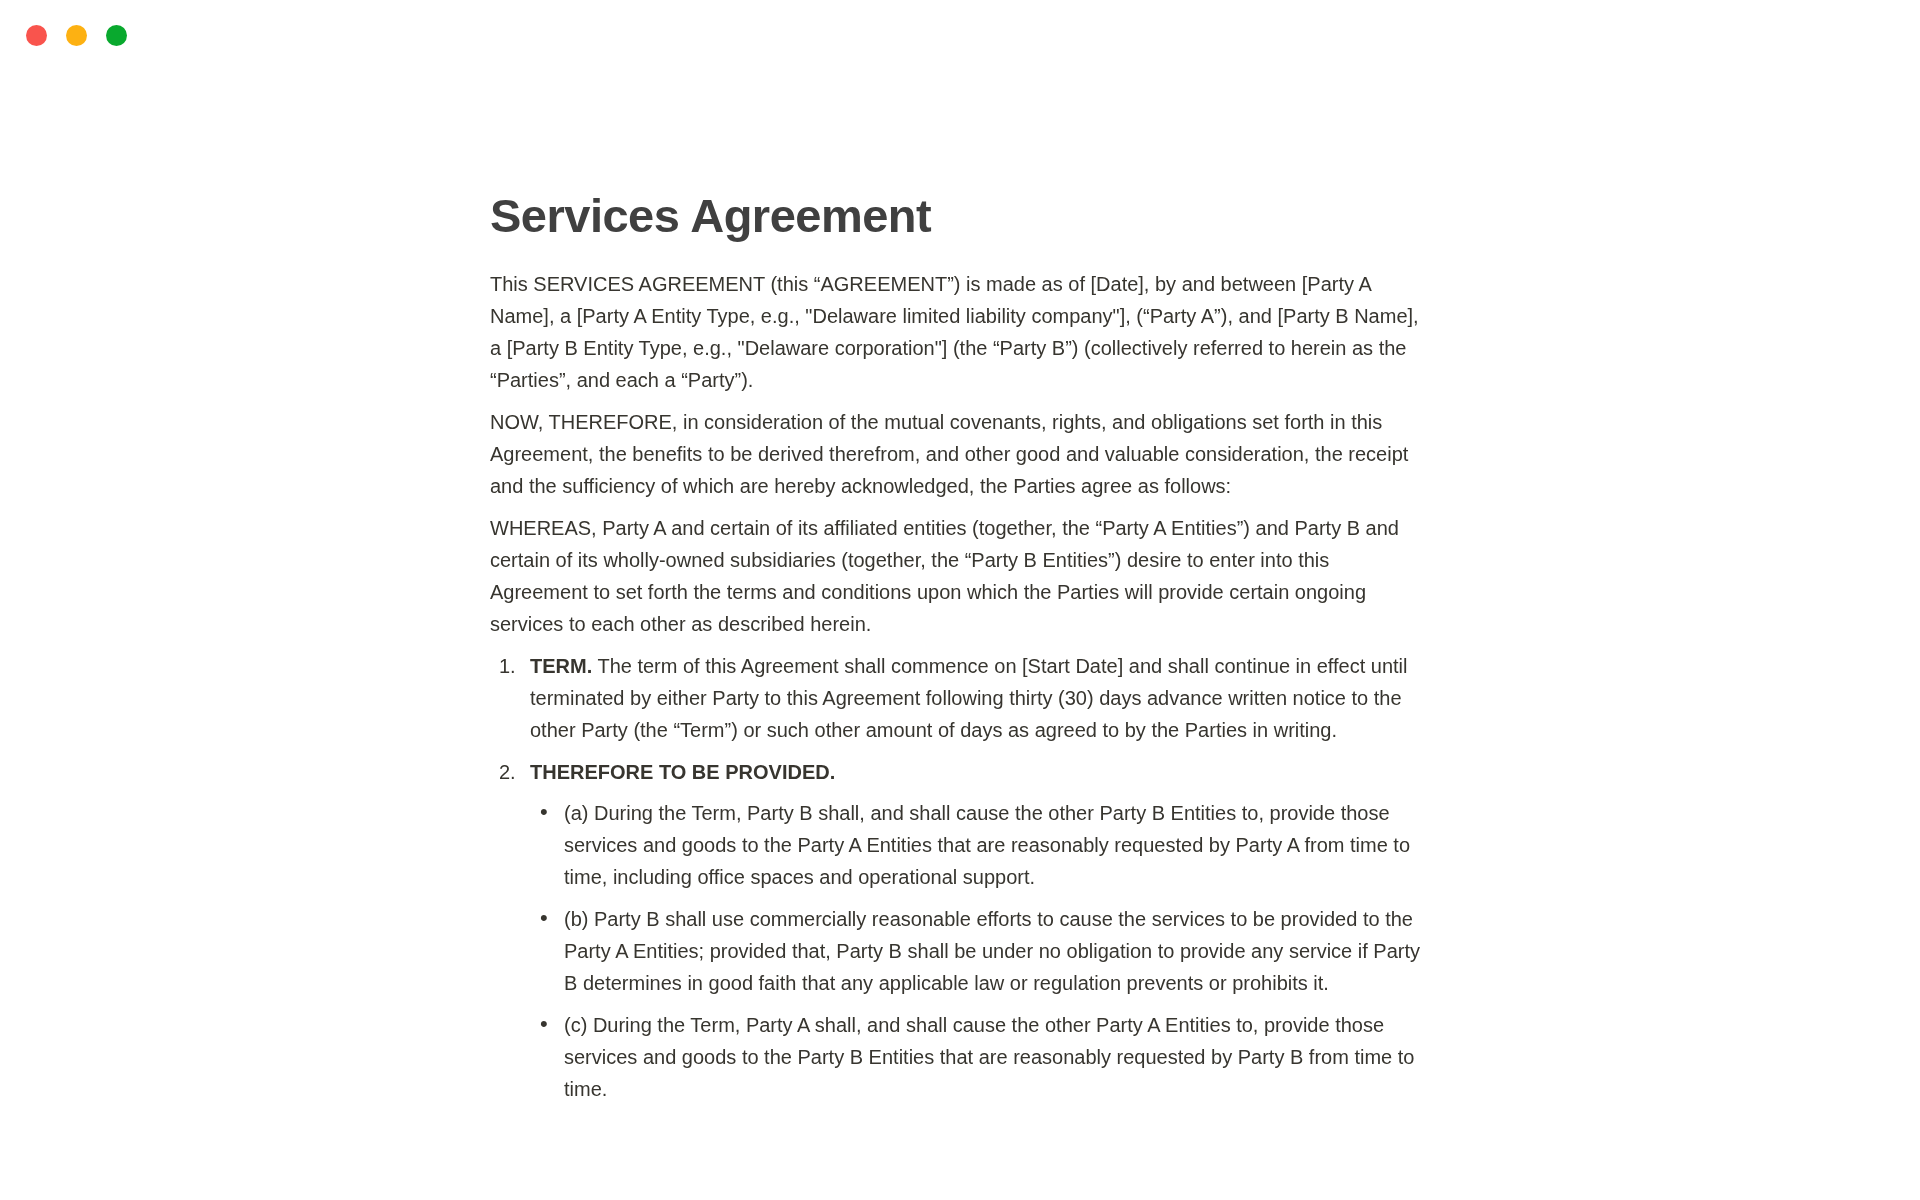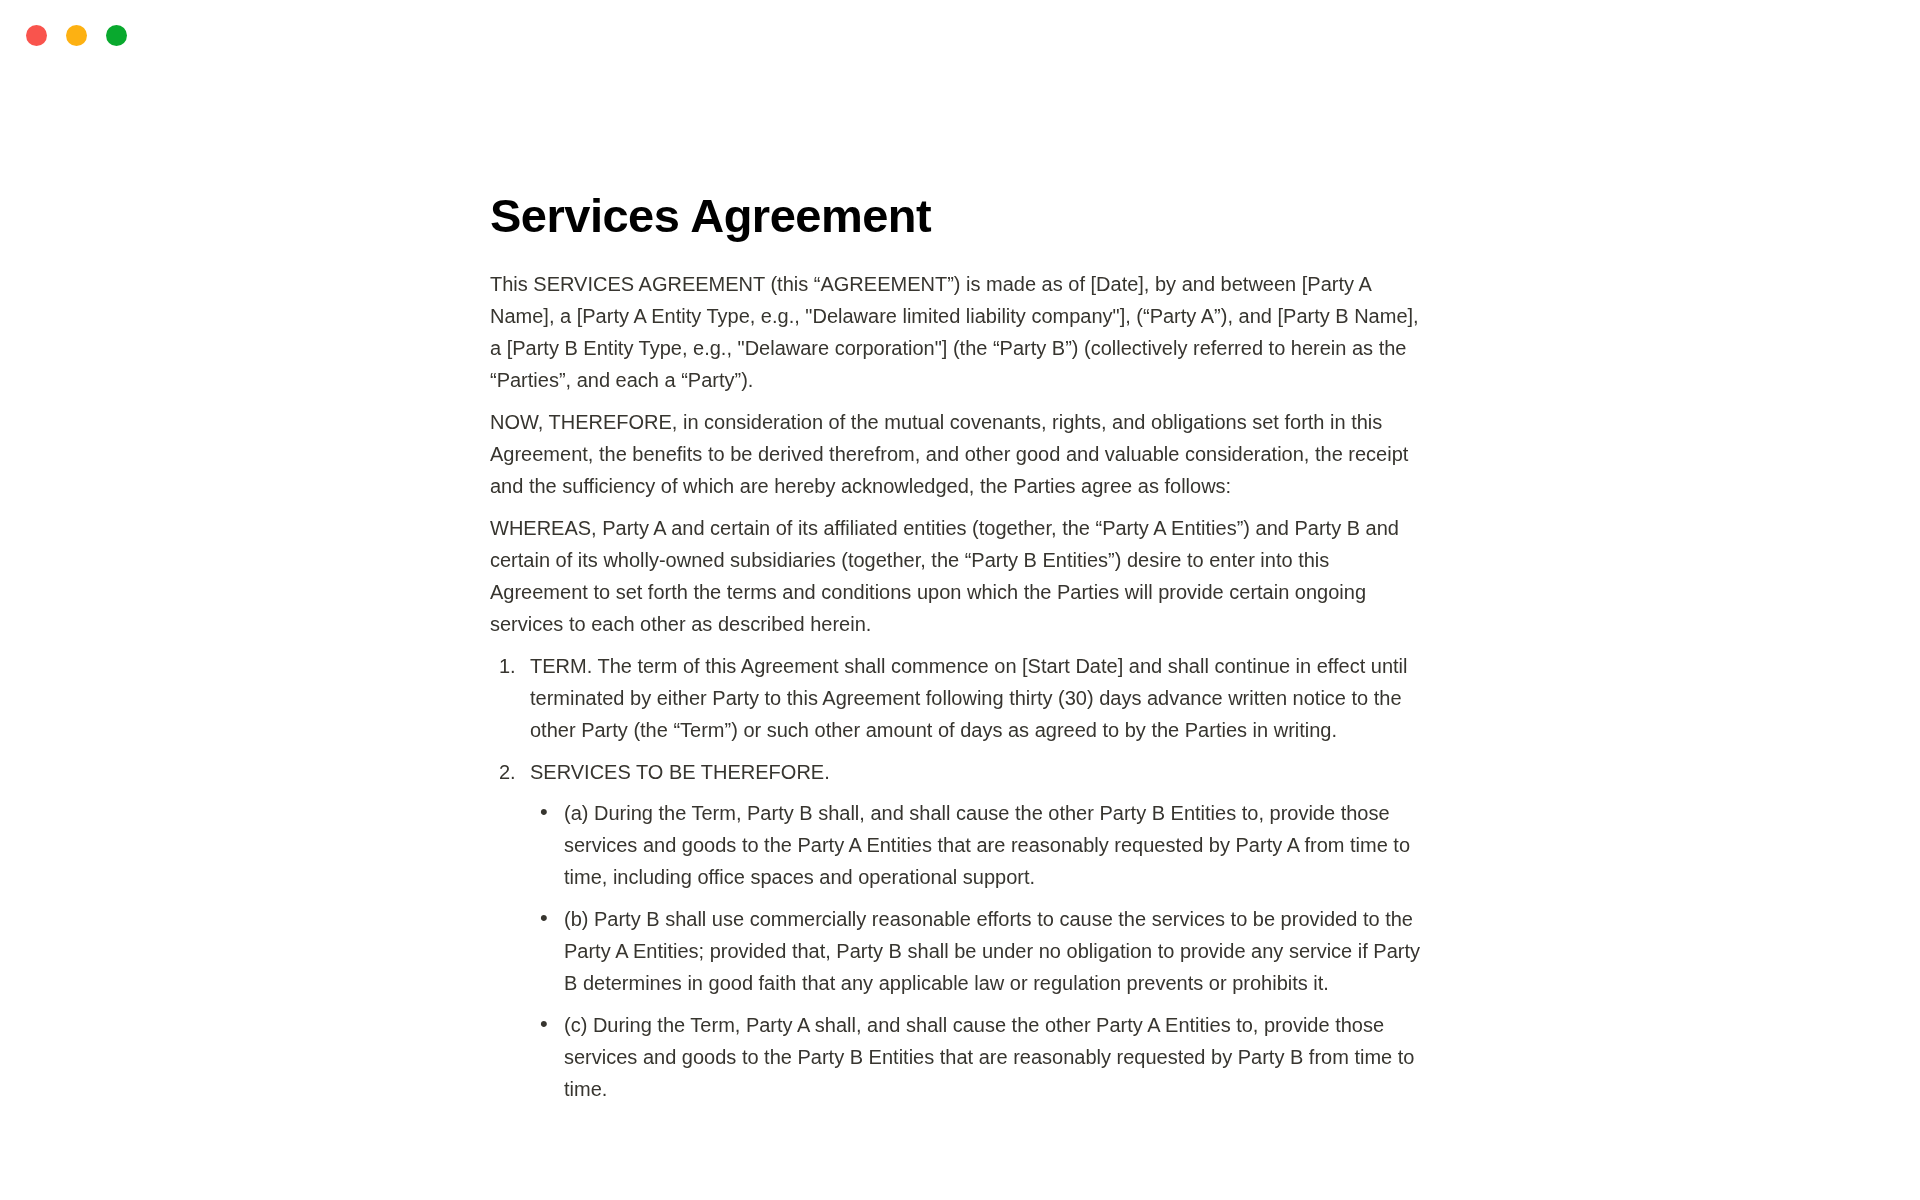--- a/index.html
+++ b/index.html
@@ -33,21 +33,21 @@
   .page {
     width: 940px;
     margin: 0 auto;
     padding-top: 186px;
   }
   .doc-title {
     font-size: 47px;
     line-height: 60px;
     font-weight: 700;
     letter-spacing: -0.5px;
-    color: #000000;
+    color: #404040;
     margin: 0 0 22px 0;
   }
   .doc-p {
     font-size: 20px;
     line-height: 32px;
     margin: 0 0 10px 0;
   }
   
   .num-list {
     list-style: none;
@@ -59,21 +59,21 @@
   .num-item {
     position: relative;
     padding-left: 40px;
     margin: 0 0 10px 0;
   }
   .num-marker {
     position: absolute;
     left: 9px;
     top: 0;
   }
-  .lead-bold { font-weight: 400; }
+  .lead-bold { font-weight: 700; }
   
   .bullet-list {
     list-style: none;
     margin: 9px 0 0 0;
     padding: 0;
   }
   .bullet-item {
     position: relative;
     padding-left: 34px;
     margin: 0 0 10px 0;
@@ -106,21 +106,21 @@
   <ol class="num-list">
 
     <li class="num-item">
       <span class="num-marker">1.</span>
       <span class="lead-bold">TERM.</span>
       <span>The term of this Agreement shall commence on [Start Date] and shall continue in effect until terminated by either Party to this Agreement following thirty (30) days advance written notice to the other Party (the “Term”) or such other amount of days as agreed to by the Parties in writing.</span>
     </li>
 
     <li class="num-item">
       <span class="num-marker">2.</span>
-      <span class="lead-bold">SERVICES TO BE THEREFORE.</span>
+      <span class="lead-bold">THEREFORE TO BE PROVIDED.</span>
 
       <ul class="bullet-list">
         <li class="bullet-item">
           <span class="bullet-glyph">•</span>
           <span>(a) During the Term, Party B shall, and shall cause the other Party B Entities to, provide those services and goods to the Party A Entities that are reasonably requested by Party A from time to time, including office spaces and operational support.</span>
         </li>
         <li class="bullet-item">
           <span class="bullet-glyph">•</span>
           <span>(b) Party B shall use commercially reasonable efforts to cause the services to be provided to the Party A Entities; provided that, Party B shall be under no obligation to provide any service if Party B determines in good faith that any applicable law or regulation prevents or prohibits it.</span>
         </li>

